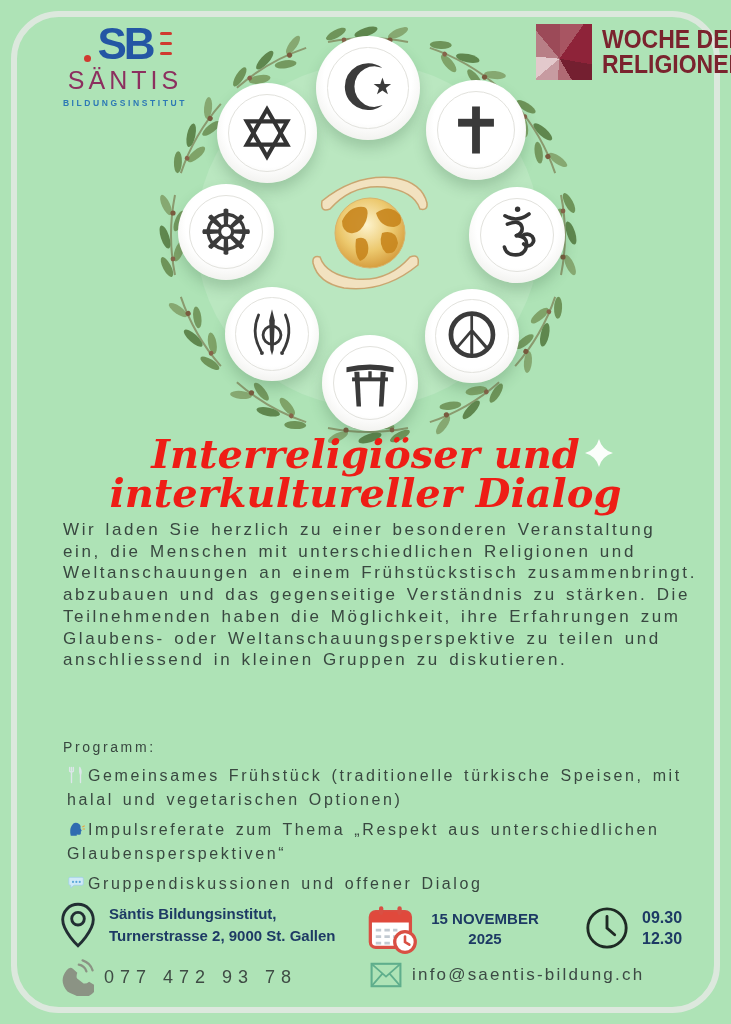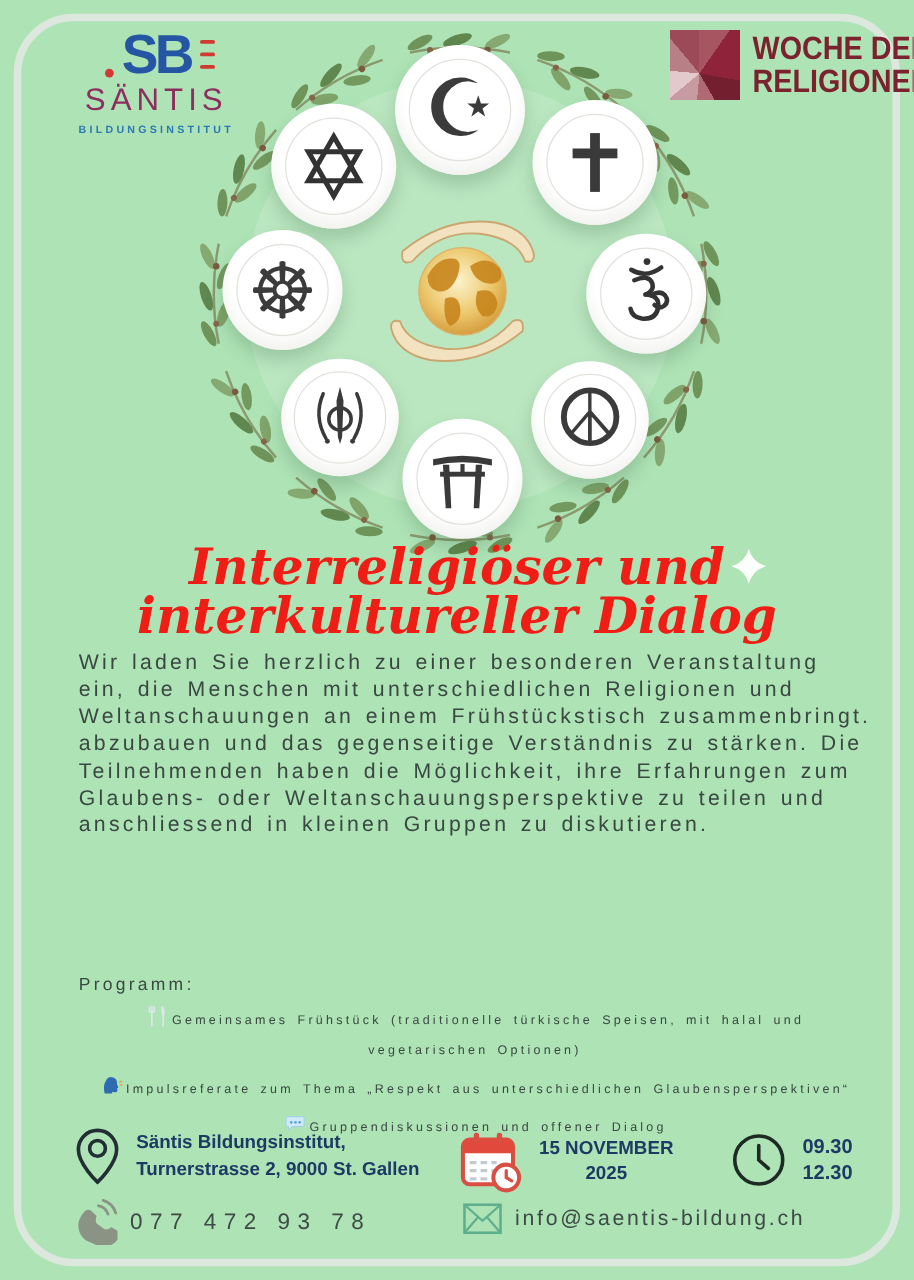--- a/index.html
+++ b/index.html
@@ -35,22 +35,22 @@
   .title{position:absolute;left:0;top:434px;width:731px;text-align:center;
          font-family:"DejaVu Serif", serif;font-style:italic;font-weight:700;
          color:#ee1d16;font-size:40px;line-height:39px;}
 
   
   .intro{position:absolute;left:63px;top:519px;width:640px;}
   .intro-line{font-size:17px;letter-spacing:2.6px;word-spacing:2px;line-height:21.7px;color:#394840;white-space:nowrap;}
 
   
   .program{position:absolute;left:63px;top:736px;width:630px;color:#394840;}
-  .program-heading{font-size:14px;letter-spacing:2.6px;word-spacing:2px;line-height:22px;margin-top:40px;}
-  .program-item{font-size:10px;letter-spacing:2.6px;word-spacing:2px;line-height:24px;margin-top:6px;padding-left:4px;text-align:center;}
+  .program-heading{font-size:14px;letter-spacing:2.6px;word-spacing:2px;line-height:22px;}
+  .program-item{font-size:16px;letter-spacing:2.6px;word-spacing:2px;line-height:24px;margin-top:6px;padding-left:4px;}
   .bullet-icon{display:inline-block;vertical-align:-3px;margin-right:3px;}
 
   
   .footer-group{position:absolute;display:flex;align-items:center;}
   .loc{left:60px;top:901px;gap:13px;}
   .loc-text{font-size:15px;font-weight:700;color:#1d3a64;line-height:22px;}
   .dategrp{left:366px;top:903px;gap:12px;}
   .date-text{font-size:15px;font-weight:700;color:#1d3a64;line-height:20px;text-align:center;width:110px;}
   .timegrp{left:584px;top:905px;gap:12px;}
   .time-text{font-size:16px;font-weight:700;color:#1d3a64;line-height:21px;text-align:right;}

